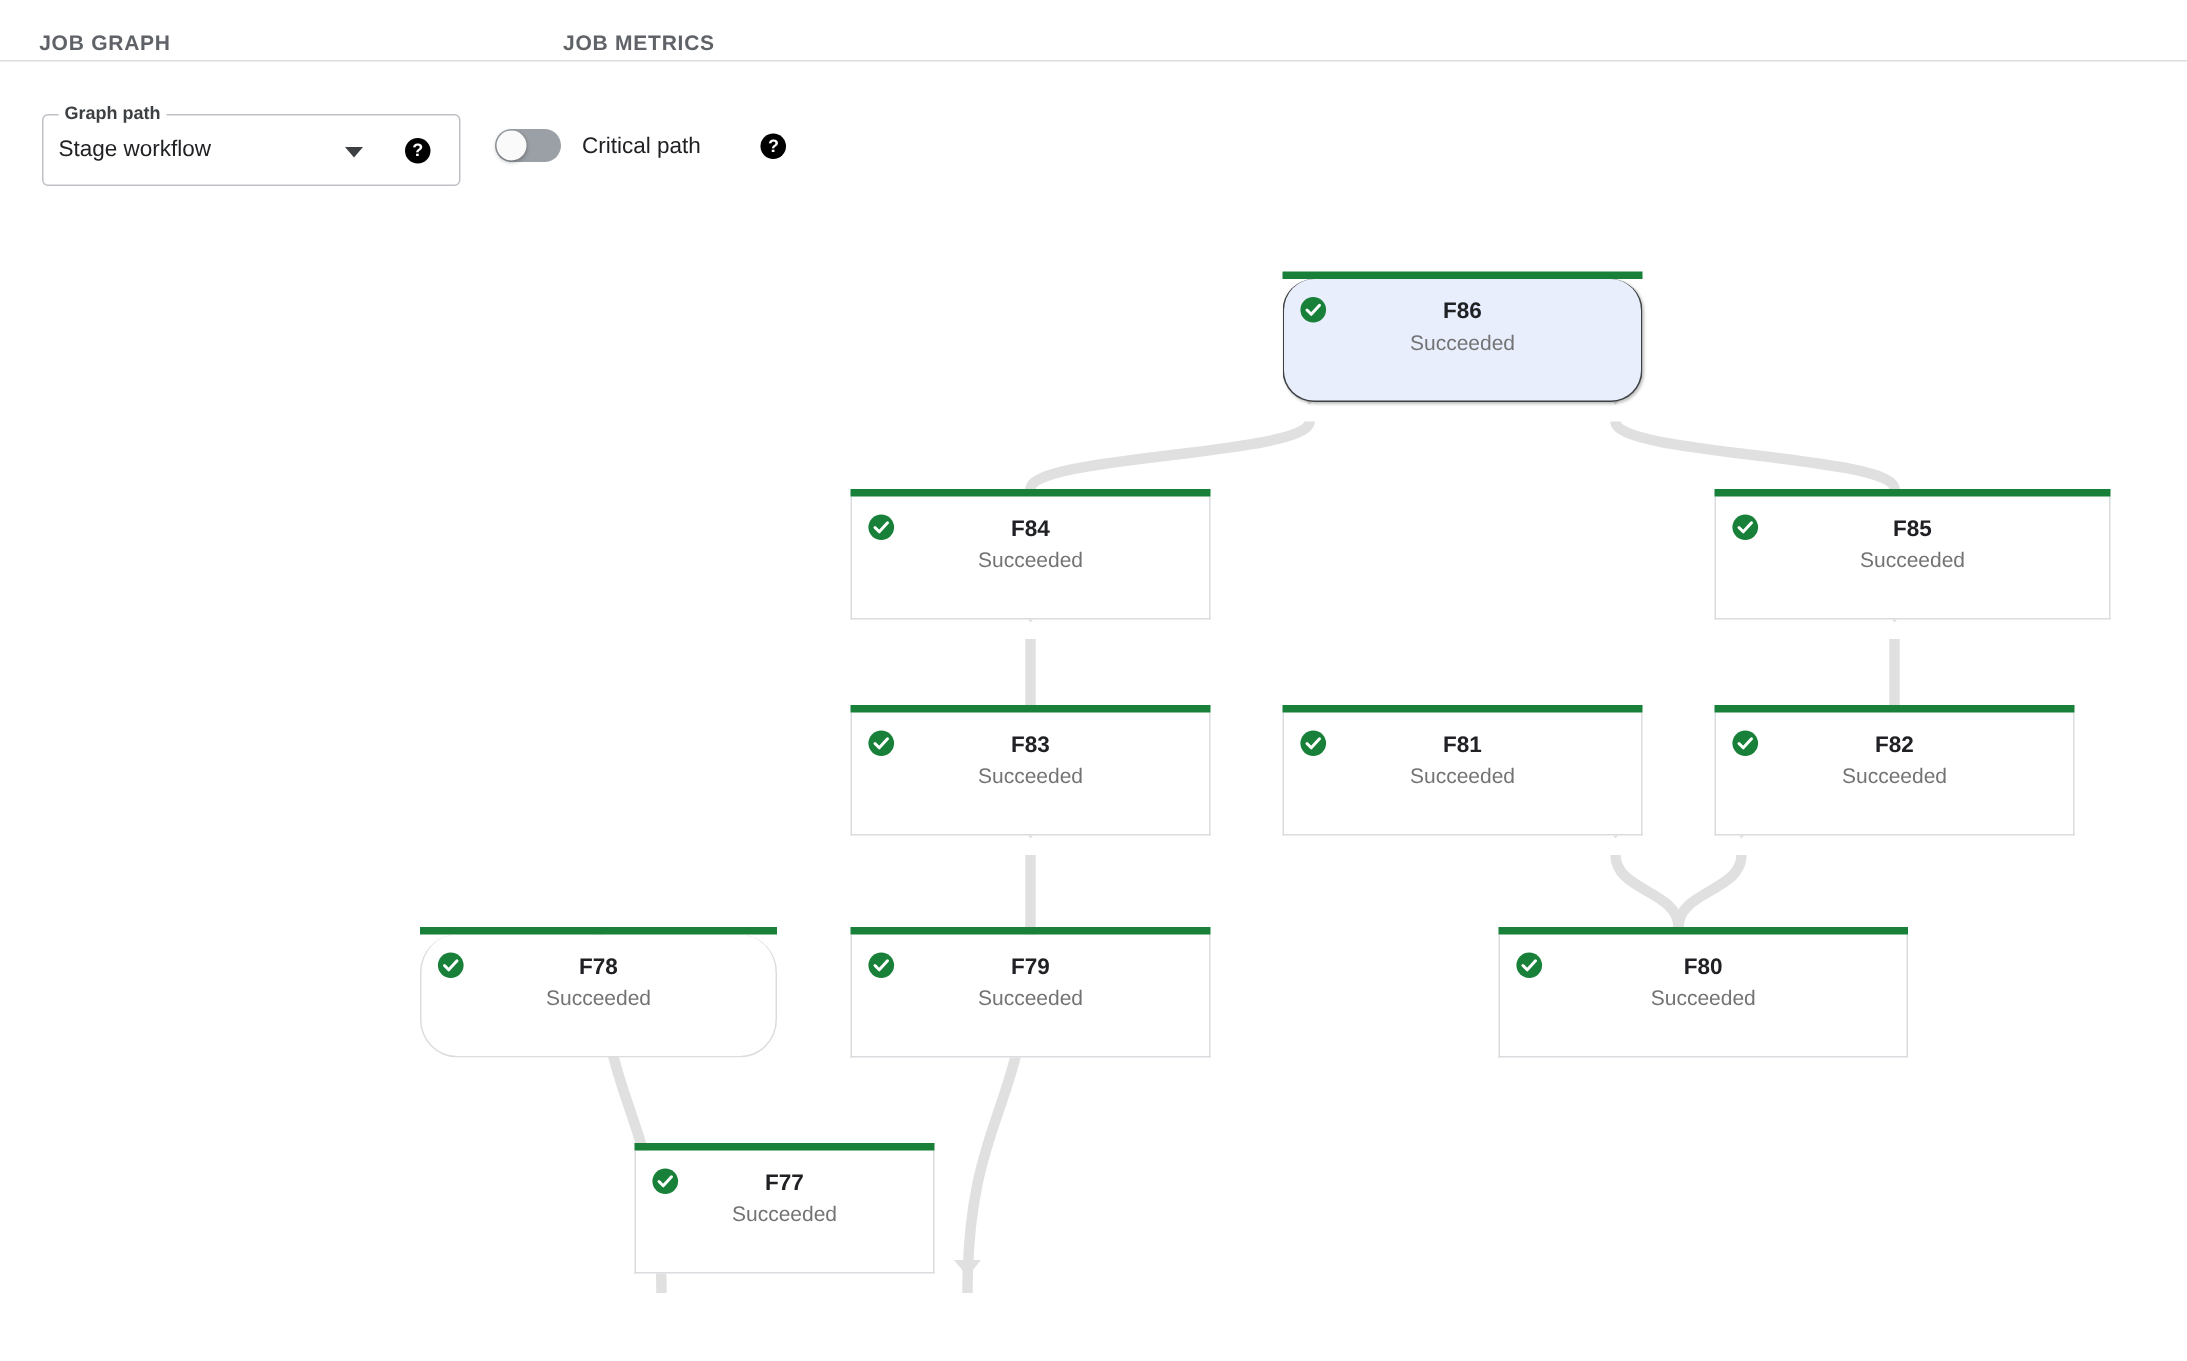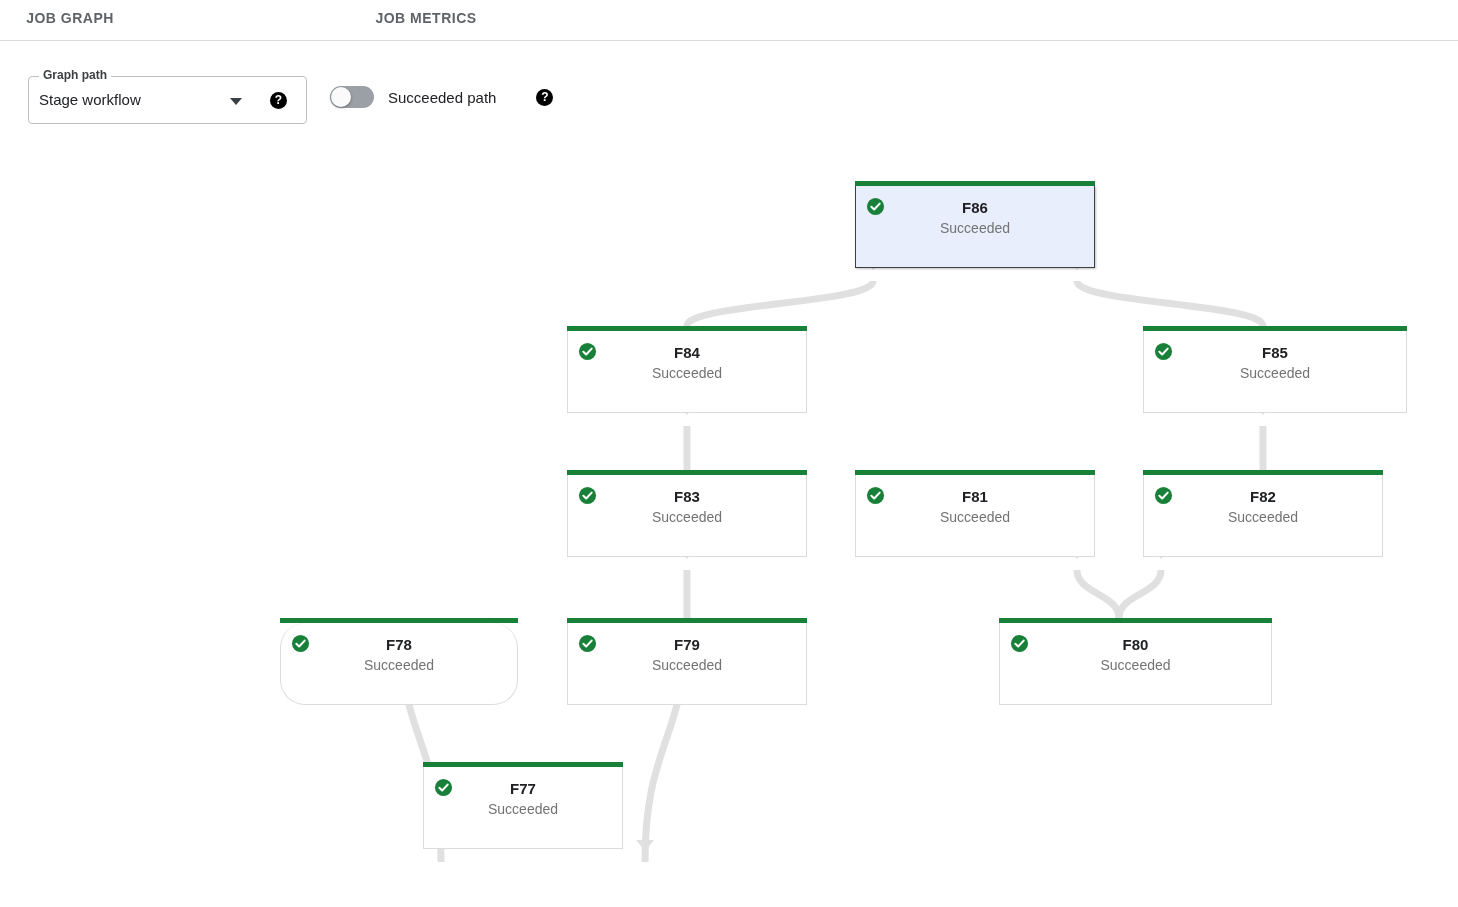--- a/index.html
+++ b/index.html
@@ -25,21 +25,21 @@
     border-bottom: 1px solid #dadce0;
     box-sizing: border-box;
   }
   .tab {
     position: absolute;
     top: 0;
     height: 41px;
     display: flex;
     align-items: flex-start;
     justify-content: center;
-    padding-top: 10px;
+    padding-top: 20px;
     box-sizing: border-box;
     font-size: 14px;
     font-weight: 700;
     letter-spacing: 0.5px;
     color: #5f6368;
     cursor: pointer;
     user-select: none;
   }
   .tab.active { color: #1a73e8; }
   .tab.active::after {
@@ -234,21 +234,21 @@
       <span class="select-legend">Graph path</span>
       <span class="select-value">Stage workflow</span>
       <span class="select-arrow"></span>
       <span class="help-icon help-in-select">?</span>
     </div>
 
     <div class="toggle-group">
       <div class="switch">
         <div class="knob"></div>
       </div>
-      <span class="toggle-label">Succeeded path</span>
+      <span class="toggle-label">Critical path</span>
       <span class="help-icon help-after-toggle">?</span>
     </div>
   </div>
 
   <div class="canvas">
     <svg class="edges" width="1458" height="771" viewBox="0 0 1458 771">
         <path d="M687,190 C687,167.5 873,167.5 873,145" fill="none" stroke="#e0e0e0" stroke-width="7" stroke-linecap="butt"></path>
         <path d="M864,123 L882,123 L873,134 Z" fill="#e0e0e0"></path>
         <path d="M1263,190 C1263,167.5 1077,167.5 1077,145" fill="none" stroke="#e0e0e0" stroke-width="7" stroke-linecap="butt"></path>
         <path d="M1068,123 L1086,123 L1077,134 Z" fill="#e0e0e0"></path>
@@ -261,21 +261,21 @@
         <path d="M1119,482 C1119,458 1077,458 1077,434" fill="none" stroke="#e0e0e0" stroke-width="7" stroke-linecap="butt"></path>
         <path d="M1068,412 L1086,412 L1077,423 Z" fill="#e0e0e0"></path>
         <path d="M1119,482 C1119,458 1161,458 1161,434" fill="none" stroke="#e0e0e0" stroke-width="7" stroke-linecap="butt"></path>
         <path d="M1152,412 L1170,412 L1161,423 Z" fill="#e0e0e0"></path>
         <path d="M399,482 C399,604 441,604 441,726" fill="none" stroke="#e0e0e0" stroke-width="7" stroke-linecap="butt"></path>
         <path d="M432,704 L450,704 L441,715 Z" fill="#e0e0e0"></path>
         <path d="M687,482 C687,604 645,604 645,726" fill="none" stroke="#e0e0e0" stroke-width="7" stroke-linecap="butt"></path>
         <path d="M636,704 L654,704 L645,715 Z" fill="#e0e0e0"></path>
       </svg>
     <div id="node-layer">
-        <div class="node selected" style="left: 855px; top: 50px; width: 240px; height: 82px;">
+        <div class="node selected" style="left: 855px; top: 50px; width: 240px; height: 82px; border-radius: 21px;">
           <div class="topbar" style="background: rgb(24, 128, 56);"></div>
           <div class="status-icon"><svg viewBox="0 0 20 20" width="19" height="19">
               <circle cx="10" cy="10" r="9" fill="#188038"></circle>
               <path d="M5.6 10.2 L8.6 13.2 L14.4 6.9" fill="none" stroke="#fff" stroke-width="2.1" stroke-linecap="round" stroke-linejoin="round"></path>
             </svg></div>
           <div class="title">F86</div>
           <div class="subtitle">Succeeded</div>
         </div>
         <div class="node" style="left: 567px; top: 195px; width: 240px; height: 82px;">
           <div class="topbar" style="background: rgb(24, 128, 56);"></div>

